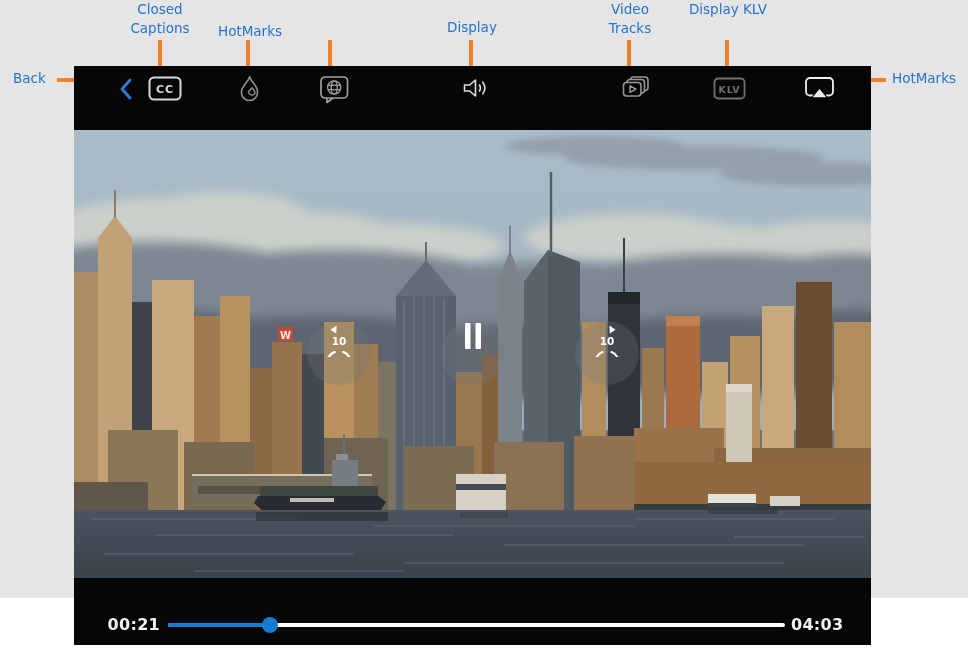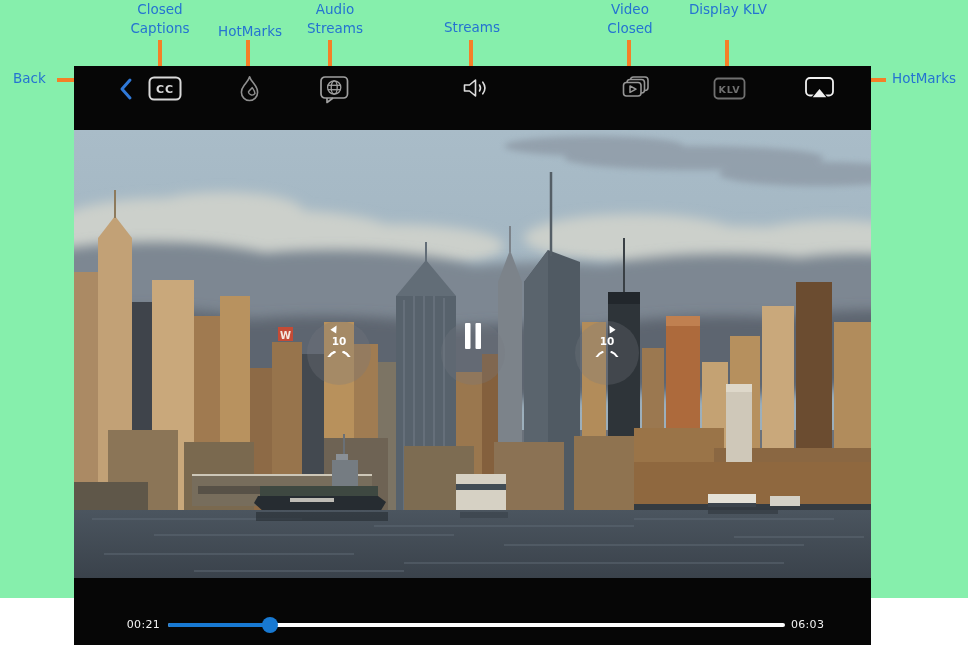--- a/index.html
+++ b/index.html
@@ -4,49 +4,48 @@
 <style>
   :root{
     --label-blue:#2573d1;
     --connector-orange:#f57f27;
     --progress-blue:#1879d2;
     --back-chevron-blue:#3079d8;
     --player-background:#060606;
   }
   *{margin:0;padding:0;box-sizing:border-box}
   html,body{width:968px;height:664px;background:#ffffff;overflow:hidden}
-  .stage{position:relative;width:968px;height:598px;background:#86efac;font-family:"DejaVu Sans",sans-serif}
+  .stage{position:relative;width:968px;height:598px;background:#e5e5e5;font-family:"DejaVu Sans",sans-serif}
   .callout{position:absolute;color:var(--label-blue);font-size:13.5px;line-height:19px;text-align:center}
   .callout.la{text-align:center}
   .conn-v{position:absolute;width:4px;background:var(--connector-orange)}
   .conn-h{position:absolute;height:4px;background:var(--connector-orange)}
   .player{position:absolute;left:74px;top:66px;width:797px;height:579px;background:var(--player-background)}
   .video-wrap{position:absolute;left:0;top:64px;width:797px;height:448px}
   .tb-btn{position:absolute;background:none;border:0;padding:4px;cursor:pointer;line-height:0}
   .ctrl-btn{position:absolute;width:64px;height:64px;border-radius:50%;background:rgba(118,123,129,.28);
             border:0;cursor:pointer;display:flex;justify-content:center;padding:0}
-  .time{position:absolute;color:#f2f2f2;font-size:11px;line-height:14px;font-weight:normal;letter-spacing:.3px}
+  .time{position:absolute;color:#f2f2f2;font-size:16px;line-height:14px;font-weight:bold;letter-spacing:.3px}
   .track{position:absolute;left:94px;top:557px;width:617px;height:4px;background:#fdfdfd;border-radius:2px;cursor:pointer}
   .fill{position:absolute;left:0;top:0;height:4px;background:var(--progress-blue);border-radius:2px 0 0 2px}
   .thumb{position:absolute;top:-6px;width:16px;height:16px;border-radius:50%;background:var(--progress-blue);cursor:pointer}
   .ic-back{color:var(--back-chevron-blue)}
   .ic-cc{color:#d9d9d9}.ic-flame{color:#8f8f8f}.ic-bubble{color:#a0a0a0}.ic-vol{color:#dcdcdc}
   .ic-tracks{color:#969696}.ic-klv{color:#707070}.ic-air{color:#f0f0f0}
   svg{display:block}
 </style>
 </head>
 <body>
 
 <div class="stage">
 
   <div class="callout" style="left:120px;top:0;width:80px">Closed Captions</div>
   <div class="callout" style="left:210px;top:22px;width:80px">HotMarks</div>
-  <div class="callout" style="left:295px;top:0;width:80px">Audio Streams</div>
-  <div class="callout" style="left:432px;top:18px;width:80px">Streams</div>
-  <div class="callout" style="left:590px;top:0;width:80px">Video Closed</div>
+  <div class="callout" style="left:432px;top:18px;width:80px">Display</div>
+  <div class="callout" style="left:590px;top:0;width:80px">Video Tracks</div>
   <div class="callout" style="left:688px;top:0;width:80px">Display KLV</div>
   <div class="callout la" style="left:13px;top:69px">Back</div>
   <div class="callout la" style="left:892px;top:69px">HotMarks</div>
 
   <div class="conn-v" style="left:158px;top:40px;height:26px"></div>
   <div class="conn-v" style="left:246px;top:40px;height:26px"></div>
   <div class="conn-v" style="left:328px;top:40px;height:26px"></div>
   <div class="conn-v" style="left:469px;top:40px;height:26px"></div>
   <div class="conn-v" style="left:627px;top:40px;height:26px"></div>
   <div class="conn-v" style="left:725px;top:40px;height:26px"></div>
@@ -302,15 +301,15 @@
         <polygon points="25.6,8.8 19.4,4.6 19.8,12.4" fill="#ffffff"></polygon>
         <text x="17" y="24" text-anchor="middle" font-family="DejaVu Sans,sans-serif" font-size="10.5" font-weight="bold" fill="#ffffff">10</text>
       </svg>
     </button>
 
     <div class="time" style="left:30px;top:552px;width:56px;text-align:right">00:21</div>
     <div class="track">
       <div class="fill" style="width: 16.5%;"></div>
       <div class="thumb" style="left: calc(16.5% - 8px);"></div>
     </div>
-    <div class="time" style="left:717px;top:552px">06:03</div>
+    <div class="time" style="left:717px;top:552px">04:03</div>
   </div>
 </div>
 
 </body></html>

